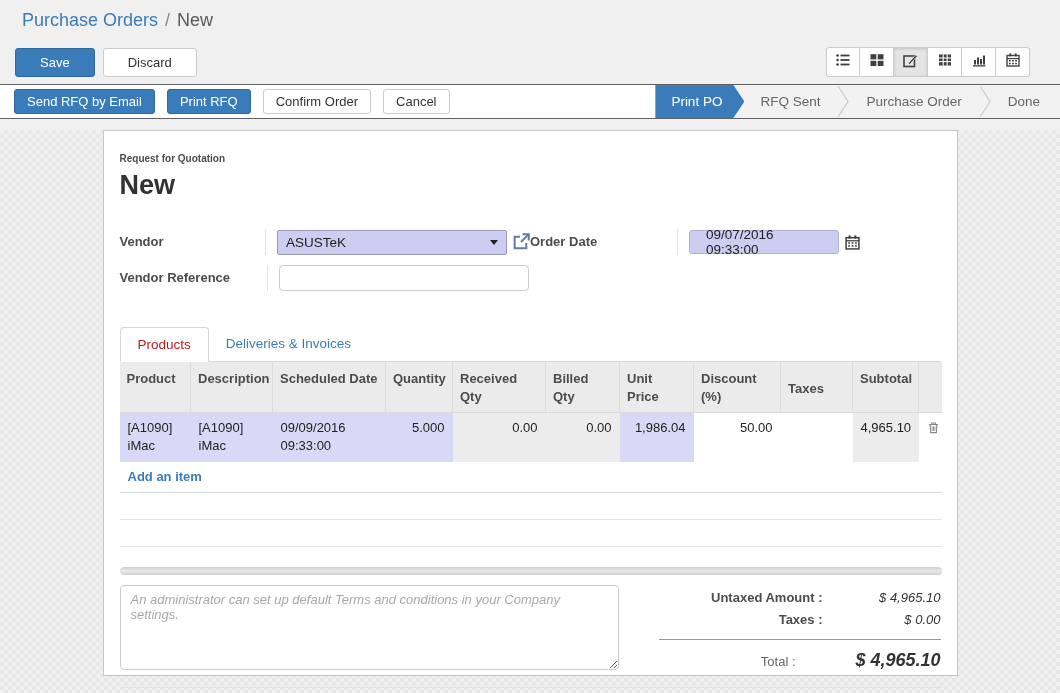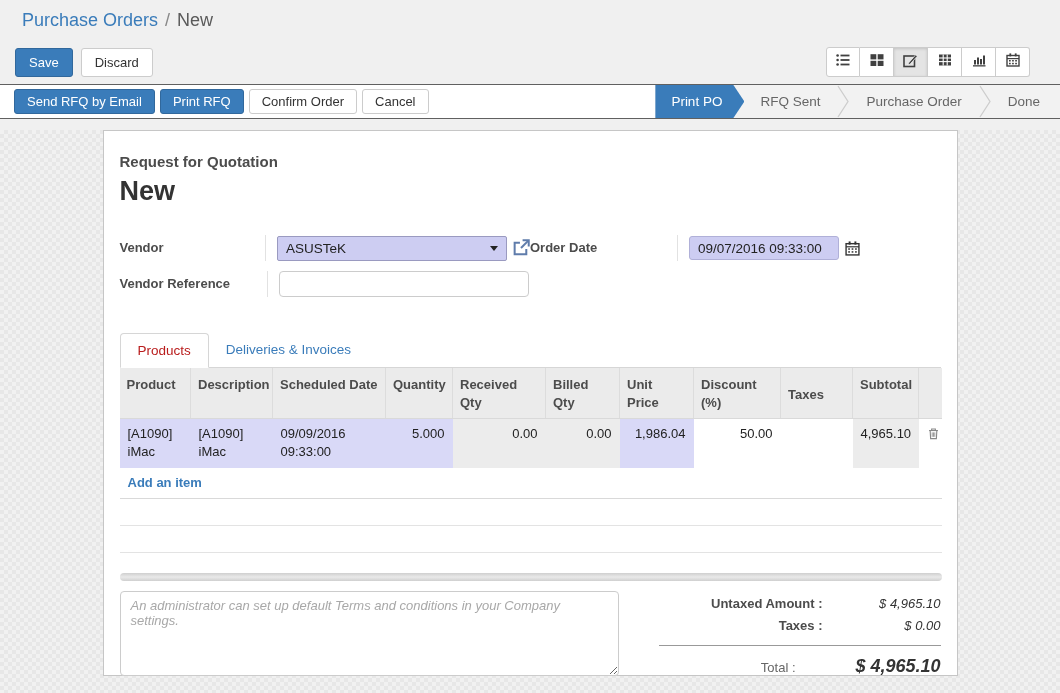--- a/index.html
+++ b/index.html
@@ -6,71 +6,71 @@
   html,body { width:1060px; height:693px; overflow:hidden;
     font-family:"Liberation Sans", sans-serif; background:#f0f0f0; }
 
   
   .topbar { height:40px; background:#f0f0f0; display:flex; align-items:center; padding:0 0 0 22px; }
   .crumb-link { color:#3a7cba; font-size:18px; cursor:pointer; }
   .crumb-sep { color:#888; font-size:18px; margin:0 7px; }
   .crumb-current { color:#5a5a5a; font-size:18px; }
 
   .controlbar { height:44px; background:#f0f0f0; display:flex; align-items:center; padding:0 15px; }
-  .btn { font-size:13px; border-radius:3px; padding:6px 13px; cursor:pointer; border:1px solid transparent;
+  .btn { font-size:13px; border-radius:3px; padding:6px 24px; cursor:pointer; border:1px solid transparent;
          font-family:"Liberation Sans", sans-serif; }
   .btn-primary { background:#3a7cba; border-color:#31689c; color:#fff; }
   .btn-default { background:#fff; border-color:#ccc; color:#333; }
   .controlbar .btn { margin-right:8px; }
 
   .switcher { margin-left:auto; margin-right:15px; display:flex; }
   .sw-btn { width:34px; height:30px; background:#fff; border:1px solid #ccc; border-left:none;
             display:flex; align-items:center; justify-content:center; cursor:pointer; }
   .sw-btn:first-child { border-left:1px solid #ccc; border-radius:3px 0 0 3px; }
   .sw-btn:last-child { border-radius:0 3px 3px 0; }
   .sw-btn.active { background:#e4e4e4; box-shadow:inset 0 1px 3px rgba(0,0,0,.15); }
 
   
   .statusbar { height:35px; background:#fff; border-top:1px solid #606060; border-bottom:1px solid #606060;
                display:flex; align-items:stretch; }
   .sb-buttons { display:flex; align-items:center; padding-left:14px; }
-  .sb-buttons .btn { margin-right:5px; padding:4px 12px; }
+  .sb-buttons .btn { margin-right:12px; padding:4px 12px; }
   .pipeline { margin-left:auto; display:flex; align-items:stretch; background:#f2f2f2; }
   .stage { display:flex; align-items:center; padding:0 16px; color:#666; font-size:13.5px; cursor:pointer; white-space:nowrap; }
   .stage.active { background:#3a7cba; color:#fff; padding:0 22px 0 16px;
     clip-path:polygon(0 0, calc(100% - 11px) 0, 100% 50%, calc(100% - 11px) 100%, 0 100%); }
   .chev { display:flex; align-items:center; }
 
   
   .content { height:574px;
     background-color:#f1f1f1;
     background-image:conic-gradient(#e7e7e7 0 25%, #f1f1f1 0 50%, #e7e7e7 0 75%, #f1f1f1 0);
     background-size:8px 8px; }
   .sheet { width:855px; height:546px; margin:11px auto 0; background:#fff;
            border:1px solid #c6c6c6; padding:22px 16px 0; position:relative; }
 
-  .form-subtitle { font-size:15px; font-weight:bold; color:#4c4c4c; }
+  .form-subtitle { font-size:10px; font-weight:bold; color:#4c4c4c; }
   .form-title { font-size:27px; font-weight:bold; color:#333; margin-top:6px; }
 
   
   .field-grid { display:flex; margin-top:28px; }
   .fg-col { width:50%; }
   .frow { display:flex; margin-bottom:10px; min-height:26px; }
   .flabel { width:148px; font-size:13px; font-weight:bold; color:#4c4c4c; padding-top:5px;
             border-right:1px solid #e2e2e2; }
   .fvalue { padding-left:11px; display:flex; align-items:center; }
   .select-box { width:230px; height:25px; background:#cdcdf2; border:1px solid #9a9ac0; border-radius:2px;
                 display:flex; align-items:center; padding:0 8px; font-size:13.5px; color:#222; cursor:pointer;text-align:center; }
   .select-box .arrow { margin-left:auto; width:0; height:0; border-left:4px solid transparent;
                 border-right:4px solid transparent; border-top:5px solid #222; }
   .ext-icon { margin-left:5px; cursor:pointer; display:flex; align-items:center; }
   .text-input { width:250px; height:26px; border:1px solid #ccc; border-radius:4px; background:#fff;
                 font-size:13px; padding:0 8px; font-family:"Liberation Sans", sans-serif; }
   .date-input { width:150px; height:24px; background:#cdcdf2; border:1px solid #b0b0d8; border-radius:3px;
-                font-size:13.5px; color:#222; padding:0 8px; display:flex; align-items:center; cursor:text; }
+                font-size:13.5px; color:#222; padding:0 16px; display:flex; align-items:center; cursor:text; }
   .cal-icon { margin-left:6px; cursor:pointer; display:flex; align-items:center; }
 
   
   .tabs { margin-top:26px; display:flex; border-bottom:1px solid #d6d6d6; }
   .tab { font-size:13.5px; padding:9px 17px; cursor:pointer; }
   .tab.active { color:#b91c1c; background:#fff; border:1px solid #d6d6d6; border-bottom:1px solid #fff;
                 border-radius:4px 4px 0 0; margin-bottom:-1px; }
   .tab.link { color:#3a7cba; }
 
   

